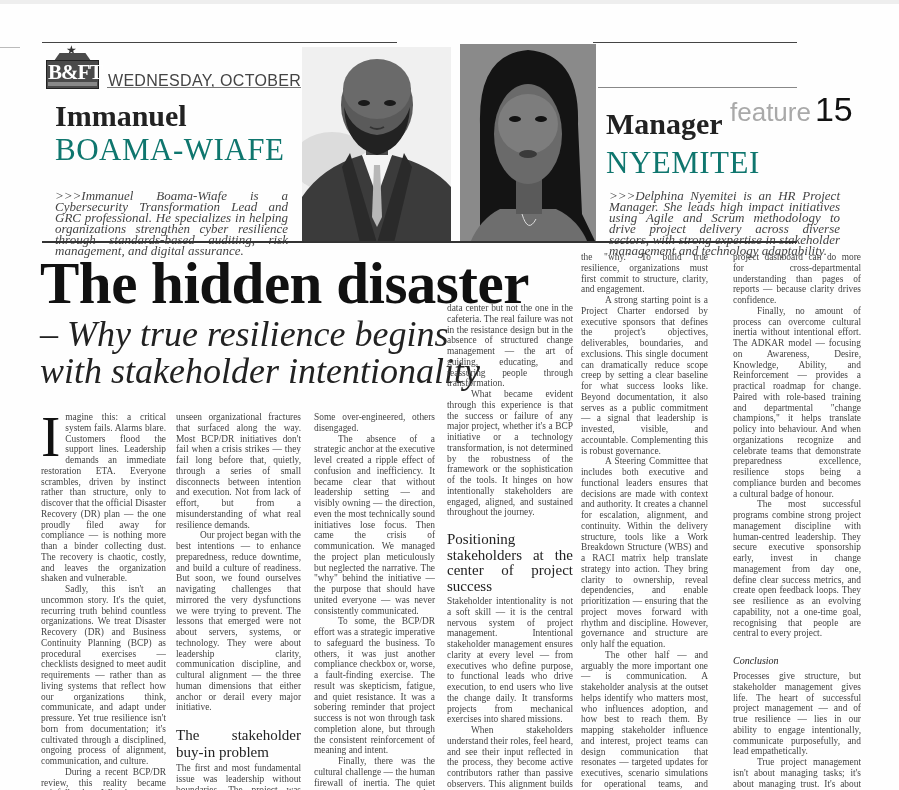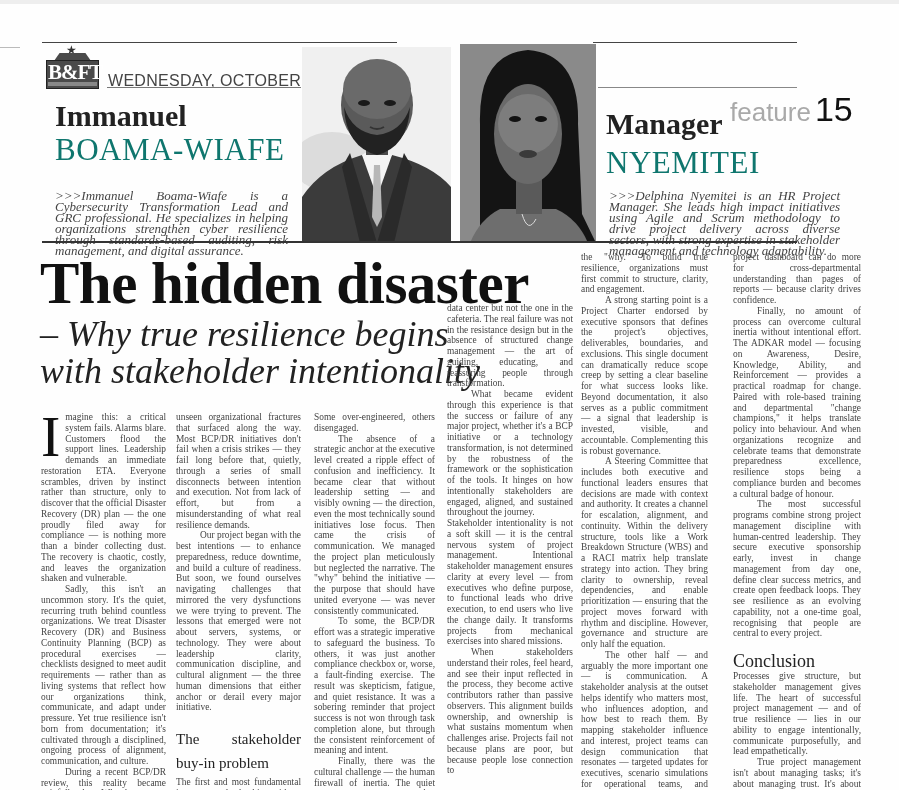--- a/index.html
+++ b/index.html
@@ -125,47 +125,48 @@
 
   <div class="col" style="left:41px; top:412px; width:125px;">
     <p><span class="dropcap">I</span><span>magine this: a critical system fails. Alarms blare. Customers flood the support lines. Leadership demands an immediate restoration ETA. Everyone scrambles, driven by instinct rather than structure, only to discover that the official Disaster Recovery (DR) plan — the one proudly filed away for compliance — is nothing more than a binder collecting dust. The recovery is chaotic, costly, and leaves the organization shaken and vulnerable.</span></p>
     <p class="ind">Sadly, this isn't an uncommon story. It's the quiet, recurring truth behind countless organizations. We treat Disaster Recovery (DR) and Business Continuity Planning (BCP) as procedural exercises — checklists designed to meet audit requirements — rather than as living systems that reflect how our organizations think, communicate, and adapt under pressure. Yet true resilience isn't born from documentation; it's cultivated through a disciplined, ongoing process of alignment, communication, and culture.</p>
     <p class="ind">During a recent BCP/DR review, this reality became painfully clear. What began as a structured mission to standardize our response soon uncovered something deeper: the greatest threats to recovery weren't the disasters themselves, but the</p>
   </div>
 
   <div class="col" style="left:176px; top:412px; width:125px;">
     <p>unseen organizational fractures that surfaced along the way. Most BCP/DR initiatives don't fail when a crisis strikes — they fail long before that, quietly, through a series of small disconnects between intention and execution. Not from lack of effort, but from a misunderstanding of what real resilience demands.</p>
     <p class="ind">Our project began with the best intentions — to enhance preparedness, reduce downtime, and build a culture of readiness. But soon, we found ourselves navigating challenges that mirrored the very dysfunctions we were trying to prevent. The lessons that emerged were not about servers, systems, or technology. They were about leadership clarity, communication discipline, and cultural alignment — the three human dimensions that either anchor or derail every major initiative.</p>
-    <h3 style="font-size:15px; line-height:24px;">The stakeholder buy-in problem</h3>
+    <h3 style="font-size:15px; line-height:17px;">The stakeholder buy-in problem</h3>
     <p>The first and most fundamental issue was leadership without boundaries. The project was launched without a clearly defined, top-down mandate. There was enthusiasm, but no shared understanding of scope, success criteria, or finish line. Each department interpreted the mission through its own lens.</p>
   </div>
 
   <div class="col" style="left:314px; top:412px; width:121px;">
     <p>Some over-engineered, others disengaged.</p>
     <p class="ind">The absence of a strategic anchor at the executive level created a ripple effect of confusion and inefficiency. It became clear that without leadership setting — and visibly owning — the direction, even the most technically sound initiatives lose focus. Then came the crisis of communication. We managed the project plan meticulously but neglected the narrative. The "why" behind the initiative — the purpose that should have united everyone — was never consistently communicated.</p>
     <p class="ind">To some, the BCP/DR effort was a strategic imperative to safeguard the business. To others, it was just another compliance checkbox or, worse, a fault-finding exercise. The result was skepticism, fatigue, and quiet resistance. It was a sobering reminder that project success is not won through task completion alone, but through the consistent reinforcement of meaning and intent.</p>
     <p class="ind">Finally, there was the cultural challenge — the human firewall of inertia. The quiet murmur across teams was that this would become another "white elephant" project. The resistance wasn't to the idea of continuity itself, but to the discomfort of change. We had prepared for the disaster in the</p>
   </div>
 
   <div class="col" style="left:447px; top:303px; width:126px;">
     <p>data center but not the one in the cafeteria. The real failure was not in the resistance design but in the absence of structured change management — the art of guiding, educating, and reassuring people through transformation.</p>
     <p class="ind">What became evident through this experience is that the success or failure of any major project, whether it's a BCP initiative or a technology transformation, is not determined by the robustness of the framework or the sophistication of the tools. It hinges on how intentionally stakeholders are engaged, aligned, and sustained throughout the journey.</p>
+    <h3 style="font-size:15px; line-height:15.5px;">Positioning stakeholders at the center of project success</h3>
     <p>Stakeholder intentionality is not a soft skill — it is the central nervous system of project management. Intentional stakeholder management ensures clarity at every level — from executives who define purpose, to functional leads who drive execution, to end users who live the change daily. It transforms projects from mechanical exercises into shared missions.</p>
     <p class="ind">When stakeholders understand their roles, feel heard, and see their input reflected in the process, they become active contributors rather than passive observers. This alignment builds ownership, and ownership is what sustains momentum when challenges arise. Projects fail not because plans are poor, but because people lose connection to</p>
   </div>
 
   <div class="col" style="left:581px; top:252px; width:127px;">
     <p>the "why." To build true resilience, organizations must first commit to structure, clarity, and engagement.</p>
     <p class="ind">A strong starting point is a Project Charter endorsed by executive sponsors that defines the project's objectives, deliverables, boundaries, and exclusions. This single document can dramatically reduce scope creep by setting a clear baseline for what success looks like. Beyond documentation, it also serves as a public commitment — a signal that leadership is invested, visible, and accountable. Complementing this is robust governance.</p>
     <p class="ind">A Steering Committee that includes both executive and functional leaders ensures that decisions are made with context and authority. It creates a channel for escalation, alignment, and continuity. Within the delivery structure, tools like a Work Breakdown Structure (WBS) and a RACI matrix help translate strategy into action. They bring clarity to ownership, reveal dependencies, and enable prioritization — ensuring that the project moves forward with rhythm and discipline. However, governance and structure are only half the equation.</p>
     <p class="ind">The other half — and arguably the more important one — is communication. A stakeholder analysis at the outset helps identify who matters most, who influences adoption, and how best to reach them. By mapping stakeholder influence and interest, project teams can design communication that resonates — targeted updates for executives, scenario simulations for operational teams, and interactive workshops for end users.</p>
 
   </div>
 
   <div class="col" style="left:733px; top:252px; width:128px;">
     <p>project dashboard can do more for cross-departmental understanding than pages of reports — because clarity drives confidence.</p>
     <p class="ind">Finally, no amount of process can overcome cultural inertia without intentional effort. The ADKAR model — focusing on Awareness, Desire, Knowledge, Ability, and Reinforcement — provides a practical roadmap for change. Paired with role-based training and departmental "change champions," it helps translate policy into behaviour. And when organizations recognize and celebrate teams that demonstrate preparedness excellence, resilience stops being a compliance burden and becomes a cultural badge of honour.</p>
     <p class="ind">The most successful programs combine strong project management discipline with human-centred leadership. They secure executive sponsorship early, invest in change management from day one, define clear success metrics, and create open feedback loops. They see resilience as an evolving capability, not a one-time goal, recognising that people are central to every project.</p>
-    <h3 style="font-size:18px; line-height:16px;">Conclusion</h3>
+    <h3 style="font-size:10px; line-height:16px;font-style:italic;">Conclusion</h3>
     <p>Processes give structure, but stakeholder management gives life. The heart of successful project management — and of true resilience — lies in our ability to engage intentionally, communicate purposefully, and lead empathetically.</p>
     <p class="ind">True project management isn't about managing tasks; it's about managing trust. It's about ensuring that every stakeholder understands the mission, sees their role in it, and feels part of the outcome. When organizations operate with that level of intentionality, they don't just deliver projects — they build cultures that can weather any storm. Resilience, after all, isn't something you document. It's something you live.</p>
   </div>
 </div>
 
 </body></html>

